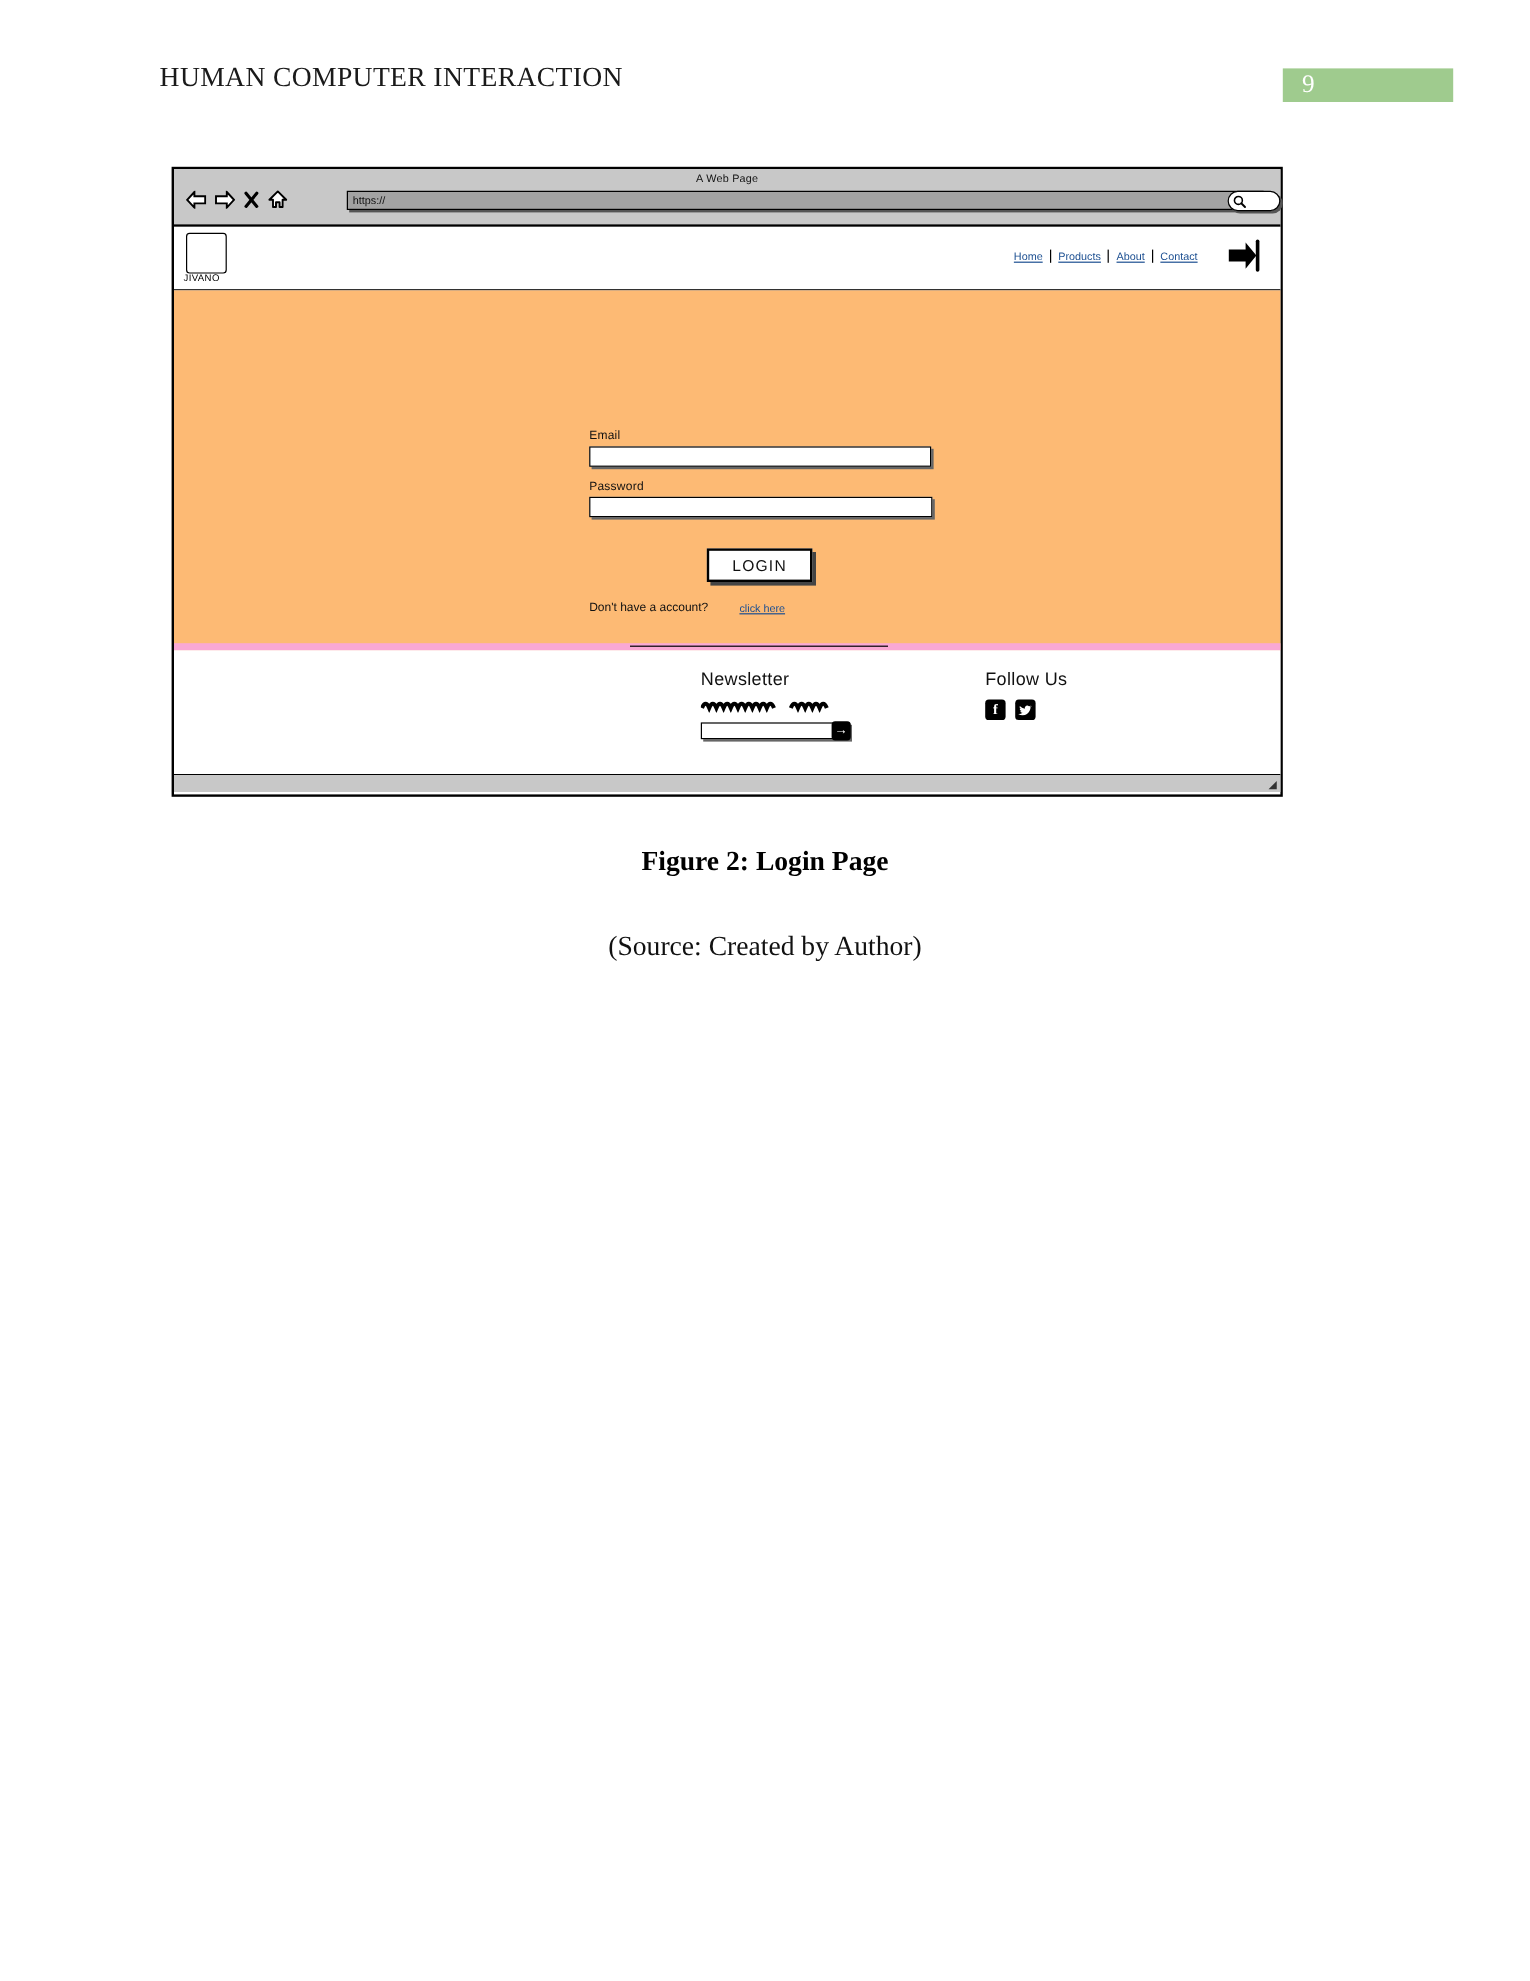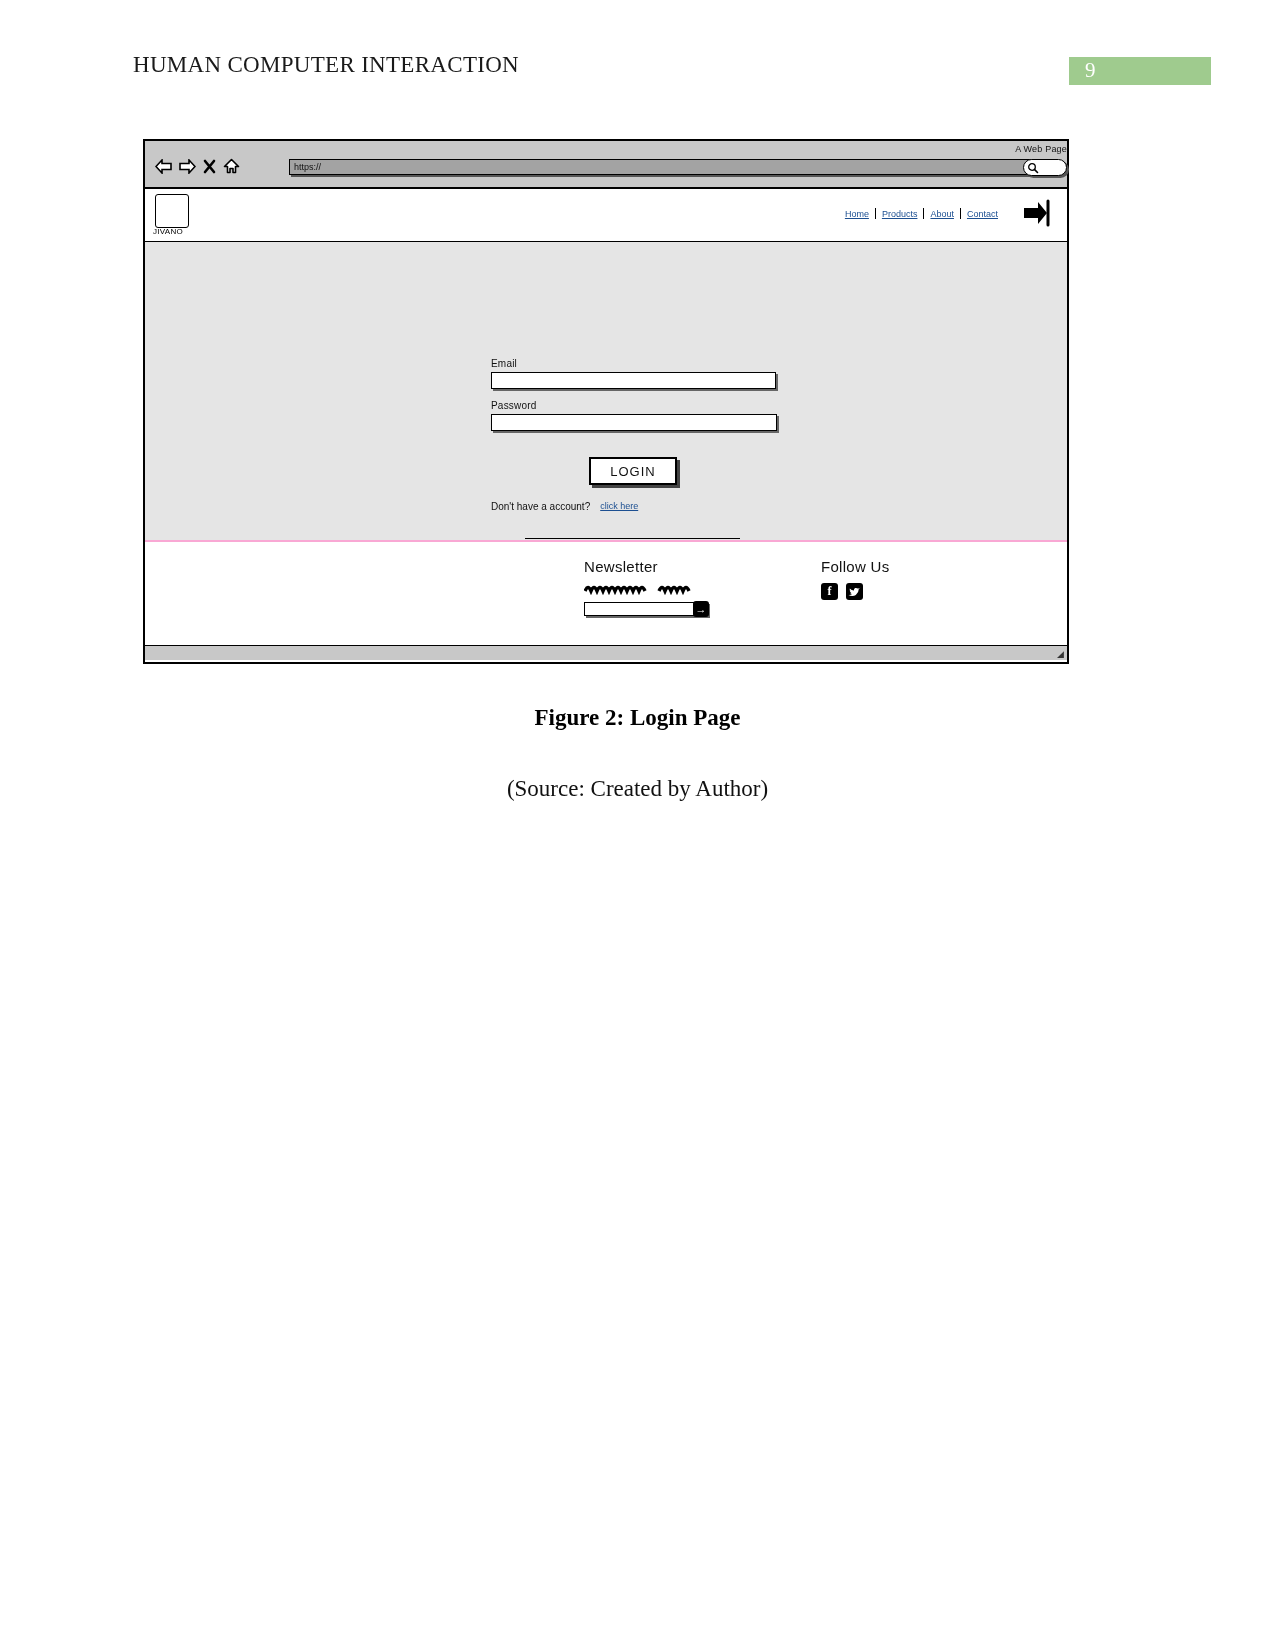--- a/index.html
+++ b/index.html
@@ -67,21 +67,21 @@
     height: 48px;
     background: #c8c8c8;
     border-bottom: 2px solid #000000;
     box-sizing: border-box;
   }
   .chrome-title {
     position: absolute;
     top: 3px;
     left: 0;
     width: 100%;
-    text-align: right;
+    text-align: center;
     font-size: 9px;
     color: #111;
     letter-spacing: 0.2px;
   }
   .nav-icons {
     position: absolute;
     top: 17px;
     left: 10px;
     display: flex;
     align-items: center;
@@ -174,22 +174,22 @@
   .login-arrow {
     position: absolute;
     right: 14px;
     top: 10px;
   }
 
   
   .page-body {
     position: relative;
     height: 300px;
-    background: #e5e5e5;
-    border-bottom: 2px solid #f9a8d4;
+    background: #fdba74;
+    border-bottom: 6px solid #f9a8d4;
     box-sizing: border-box;
   }
   .field-label {
     position: absolute;
     font-size: 10px;
     color: #111;
     letter-spacing: 0.2px;
   }
   .field-box {
     position: absolute;
@@ -224,22 +224,22 @@
     font-size: 13px;
     letter-spacing: 1px;
     color: #111;
     cursor: pointer;
   }
   .signup-row {
     position: absolute;
     left: 346px;
     top: 259px;
     display: flex;
-    align-items: flex-start;
-    gap: 10px;
+    align-items: flex-end;
+    gap: 26px;
   }
   .signup-text {
     font-size: 10px;
     color: #111;
   }
   .signup-link {
     font-size: 9px;
     color: #1c4f91;
     text-decoration: underline;
   }

